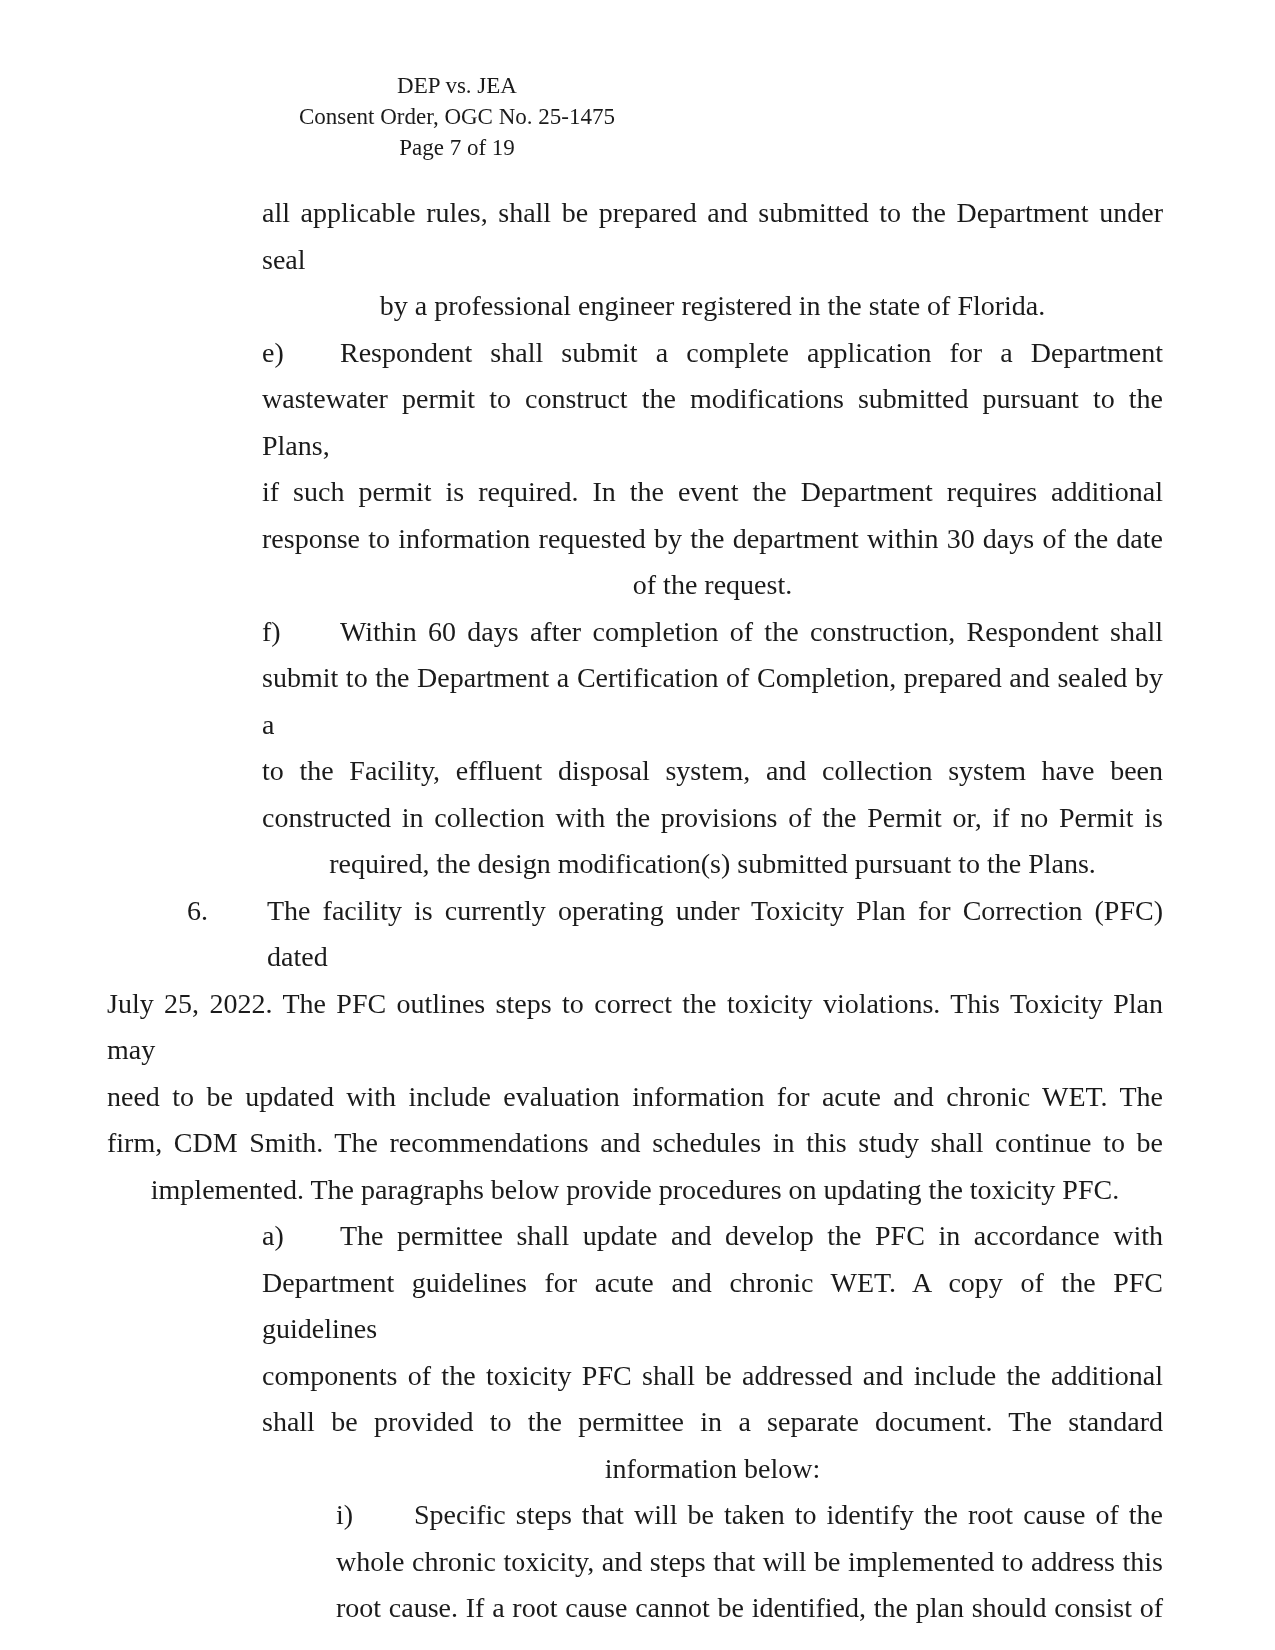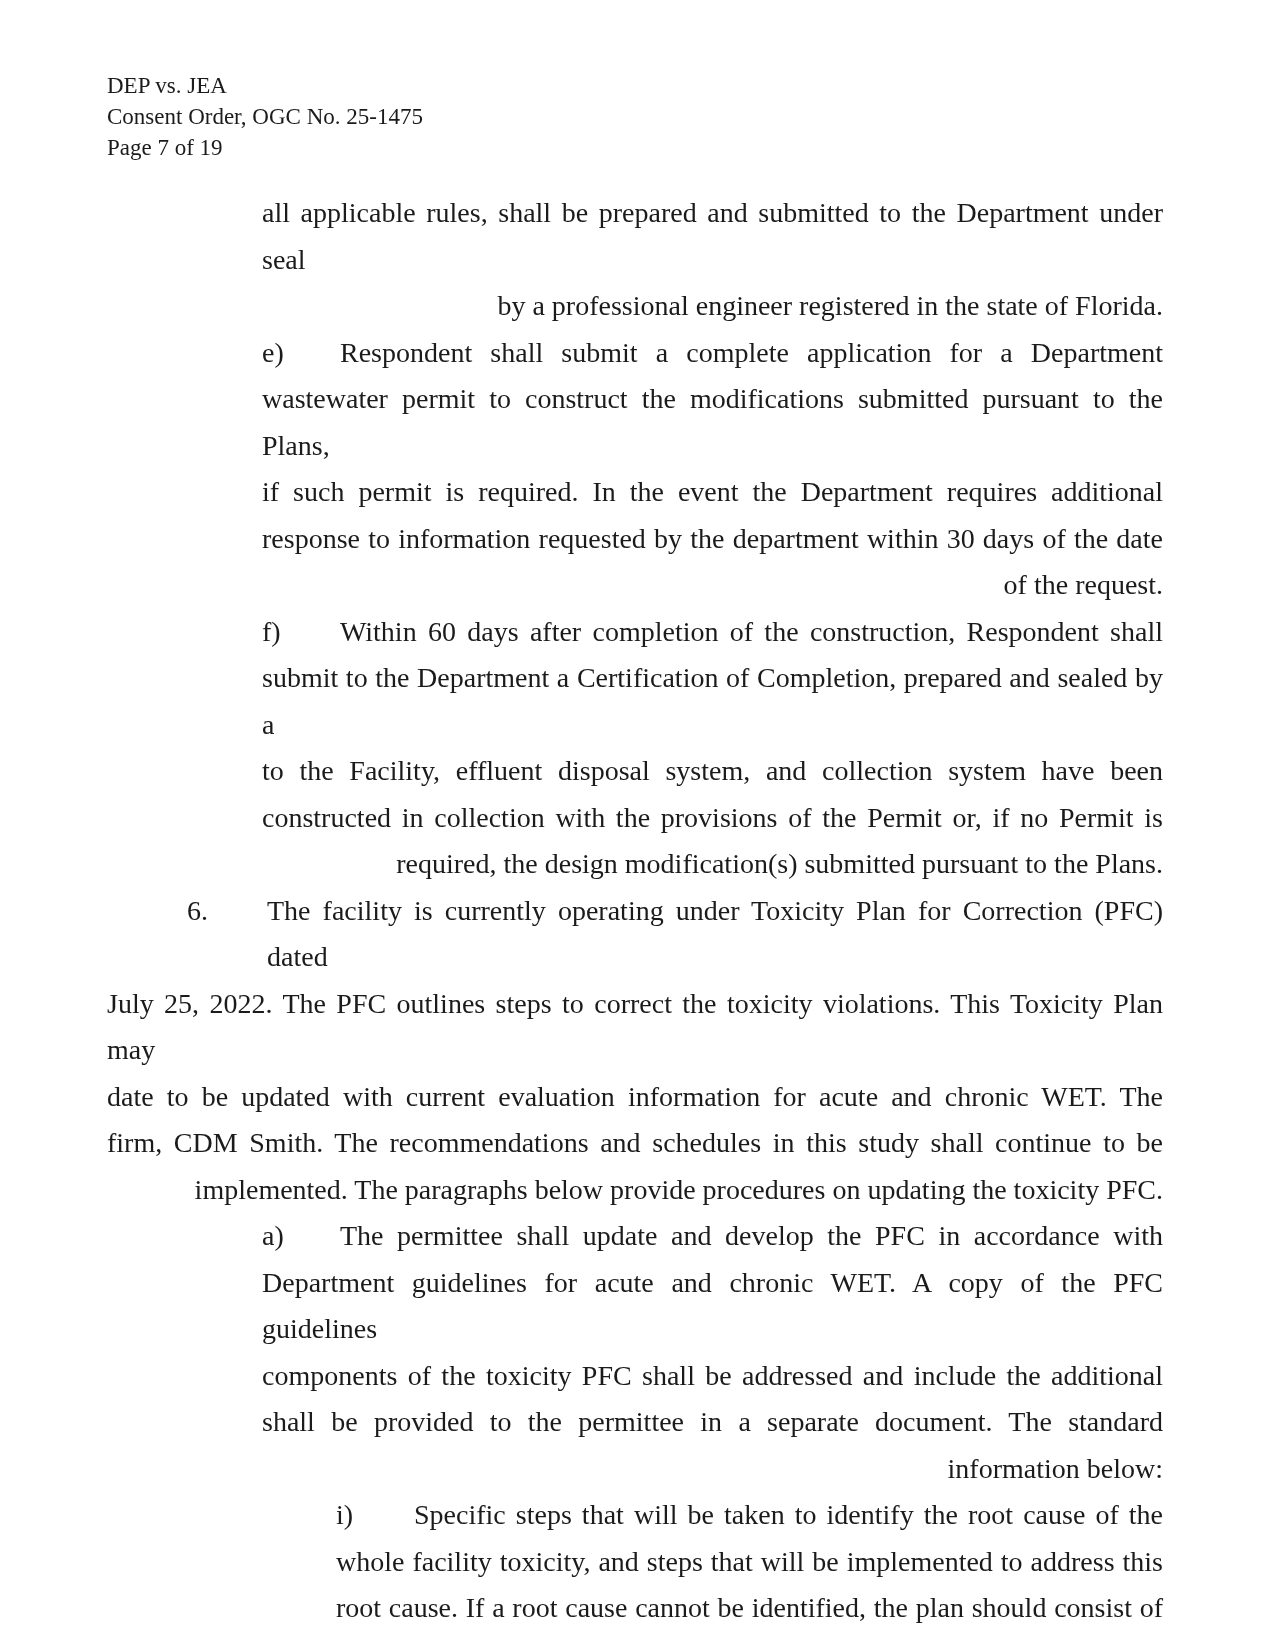--- a/index.html
+++ b/index.html
@@ -16,35 +16,35 @@
     color: #1b1b1b;
     overflow: hidden;
   }
   .hdr {
     position: absolute;
     left: 107px;
     top: 70px;
     width: 700px;
     font-size: 23px;
     line-height: 31px;
-    text-align: left;
+    text-align: center;
   }
   .docbody {
     position: absolute;
     left: 107px;
     top: 190px;
     width: 1056px;
     font-size: 28px;
     line-height: 46.5px;
   }
   .para { margin: 0; }
   .para.ind0 { margin-left: 0; }
   .para.ind1 { margin-left: 155px; }
   .para.ind2 { margin-left: 229px; }
-  .line { text-align: right; }
+  .line { text-align: center; }
   .line.j {
     text-align: justify;
     text-align-last: justify;
     text-justify: inter-word;
   }
   .line.first {
     position: relative;
     padding-left: 78px;
   }
   .line.first .plabel {
@@ -86,30 +86,30 @@
       <div class="para ind1">
         <div class="line j first"><span class="plabel">f)</span><span>Within 60 days after completion of the construction, Respondent shall</span></div>
         <div class="line j">submit to the Department a Certification of Completion, prepared and sealed by a</div>
         <div class="line j">to the Facility, effluent disposal system, and collection system have been</div>
         <div class="line j">constructed in collection with the provisions of the Permit or, if no Permit is</div>
         <div class="line">required, the design modification(s) submitted pursuant to the Plans.</div>
       </div>
       <div class="para ind0">
         <div class="line j first-num"><span class="plabel">6.</span><span>The facility is currently operating under Toxicity Plan for Correction (PFC) dated</span></div>
         <div class="line j">July 25, 2022. The PFC outlines steps to correct the toxicity violations. This Toxicity Plan may</div>
-        <div class="line j">date to be updated with current evaluation information for acute and chronic WET. The</div>
+        <div class="line j">need to be updated with include evaluation information for acute and chronic WET. The</div>
         <div class="line j">firm, CDM Smith. The recommendations and schedules in this study shall continue to be</div>
         <div class="line">implemented. The paragraphs below provide procedures on updating the toxicity PFC.</div>
       </div>
       <div class="para ind1">
         <div class="line j first"><span class="plabel">a)</span><span>The permittee shall update and develop the PFC in accordance with</span></div>
         <div class="line j">Department guidelines for acute and chronic WET. A copy of the PFC guidelines</div>
         <div class="line j">components of the toxicity PFC shall be addressed and include the additional</div>
         <div class="line j">shall be provided to the permittee in a separate document. The standard</div>
         <div class="line">information below:</div>
       </div>
       <div class="para ind2">
         <div class="line j first"><span class="plabel">i)</span><span>Specific steps that will be taken to identify the root cause of the</span></div>
-        <div class="line j">whole facility toxicity, and steps that will be implemented to address this</div>
+        <div class="line j">whole chronic toxicity, and steps that will be implemented to address this</div>
         <div class="line j">root cause. If a root cause cannot be identified, the plan should consist of</div>
       </div>
     </main>
 </div>
 
 </body></html>

